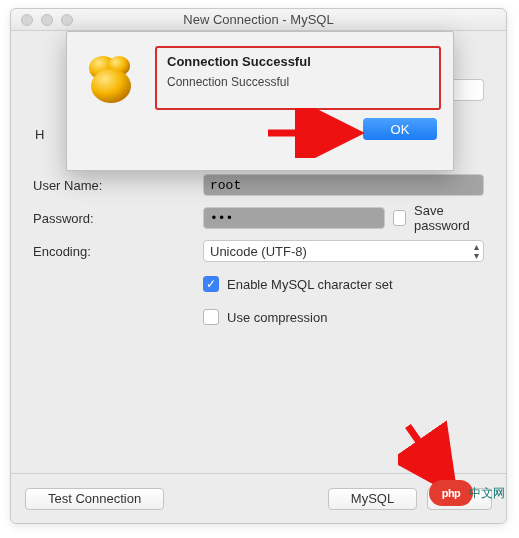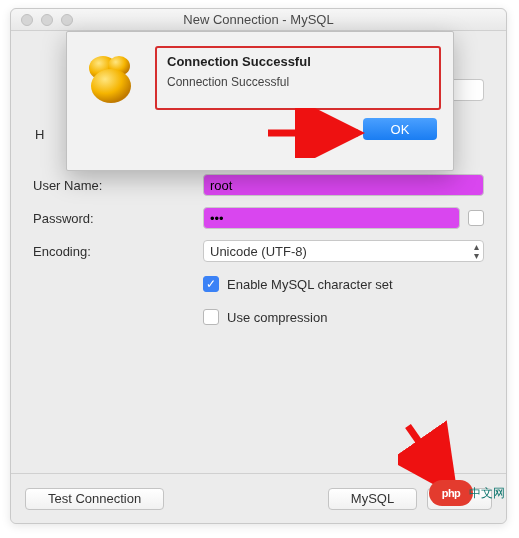--- a/index.html
+++ b/index.html
@@ -82,21 +82,22 @@
       align-items: center;
       gap: 8px;
     }
     input[type="text"], input[type="password"] {
       flex: 1;
       height: 22px;
       border: 1px solid #c8c8c8;
       border-radius: 4px;
       padding: 8px 6px;
       font-size: 13px;
-      background: #d946ef;
+      background: #a3a3a3;
+      font-family: Liberation Mono, monospace;
     }
     .select {
       flex: 1;
       height: 22px;
       border: 1px solid #c8c8c8;
       border-radius: 4px;
       background: #fff;
       padding: 0 3px 0 6px;
       font-size: 13px;
       display: flex;
@@ -314,20 +315,21 @@
         <div class="form-field">
           <input type="text" value="root" style="">
         </div>
       </div>
 
       <div class="form-row">
         <div class="form-label">Password:</div>
         <div class="form-field">
           <input type="text" value="•••" style="">
           <span class="checkbox"></span>
+          <span class="checklabel">Save password</span>
         </div>
       </div>
 
       <div class="form-row">
         <div class="form-label">Encoding:</div>
         <div class="form-field">
           <div class="select">
             <span>Unicode (UTF-8)</span>
             <span class="updown">
                 <span>▴</span>

